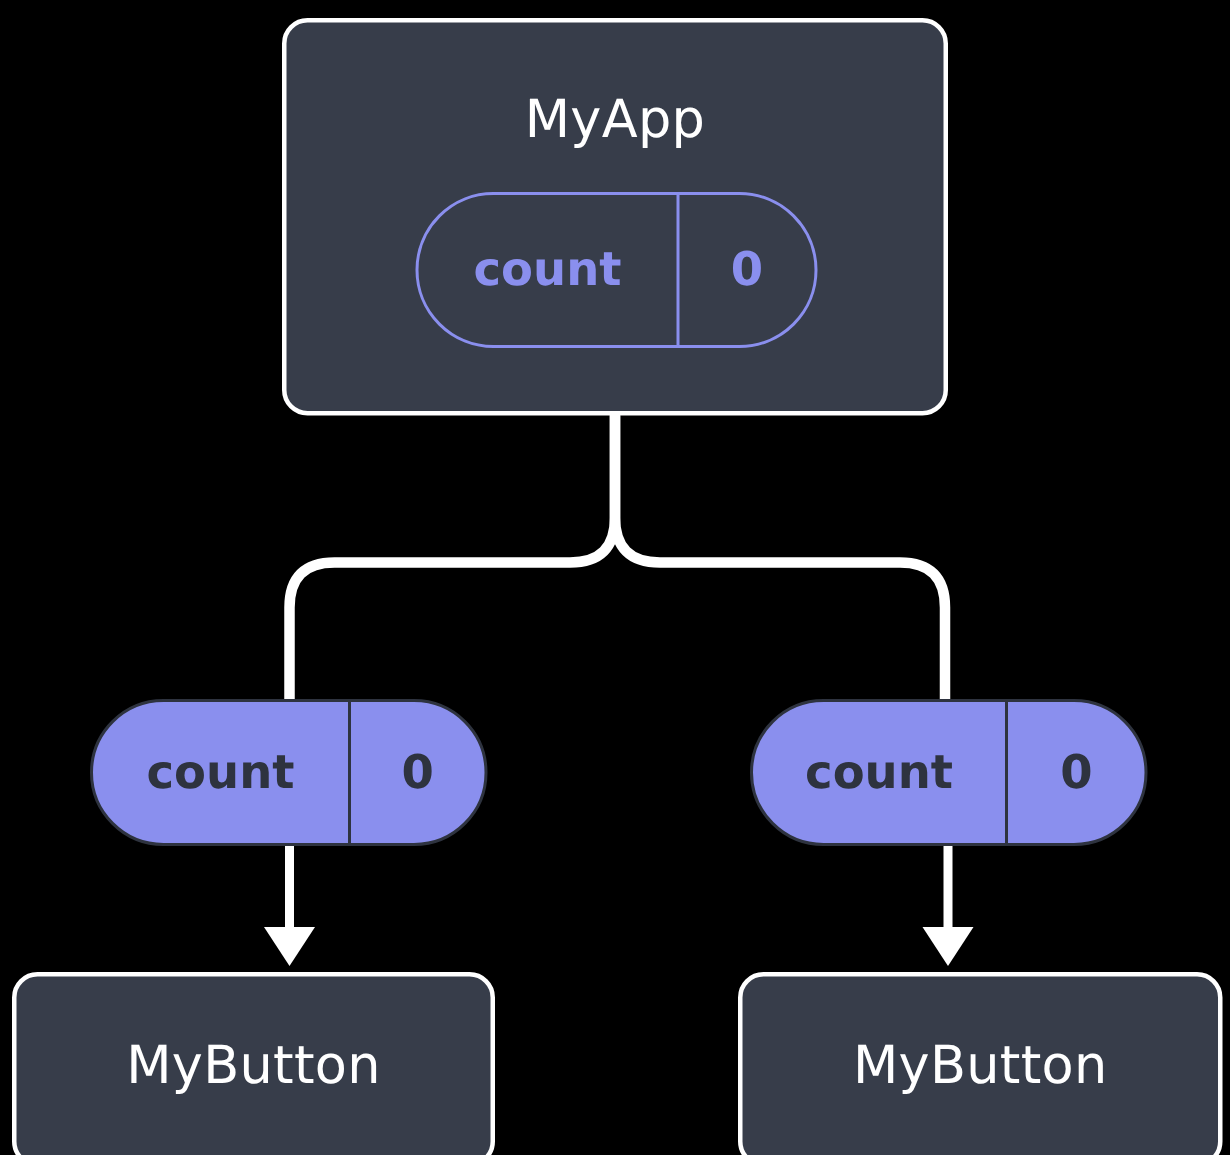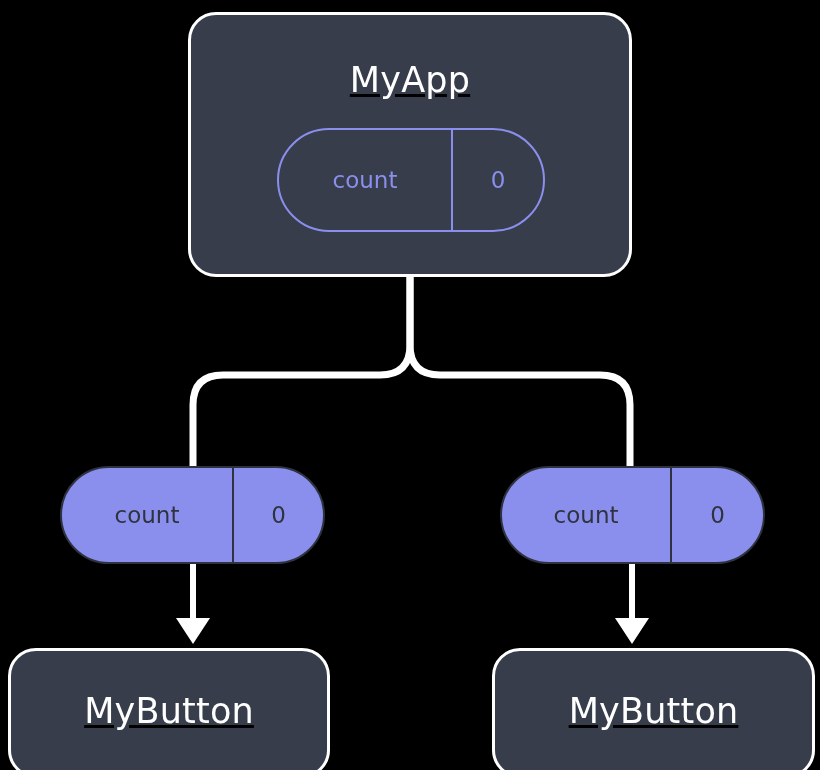--- a/index.html
+++ b/index.html
@@ -27,25 +27,24 @@
     height: 770px;
     pointer-events: none;
   }
 
   
   .comp-box {
     position: absolute;
     box-sizing: border-box;
     background: #373d4a;
     border: 3px solid #ffffff;
-    border-radius: 28px;
+    border-radius: 17px;
     display: flex;
     flex-direction: column;
     align-items: center;
-    text-decoration: underline;
   }
   .comp-title {
     color: #ffffff;
     font-size: 35px;
     font-weight: 400;
     line-height: 1;
     letter-spacing: 0.2px;
     white-space: nowrap;
   }
 
@@ -84,23 +83,24 @@
     box-sizing: border-box;
     display: flex;
     align-items: stretch;
     border-radius: 999px;
     overflow: hidden;
   }
   .pill-key, .pill-val {
     display: flex;
     align-items: center;
     justify-content: center;
-    font-size: 23px;
+    font-size: 31px;
     line-height: 1;
     white-space: nowrap;
+    font-weight: bold;
   }
 
   
   .pill-outline {
     border: 2px solid #8a8fee;
     background: transparent;
   }
   .pill-outline .pill-key,
   .pill-outline .pill-val {
     color: #8a8fee;

